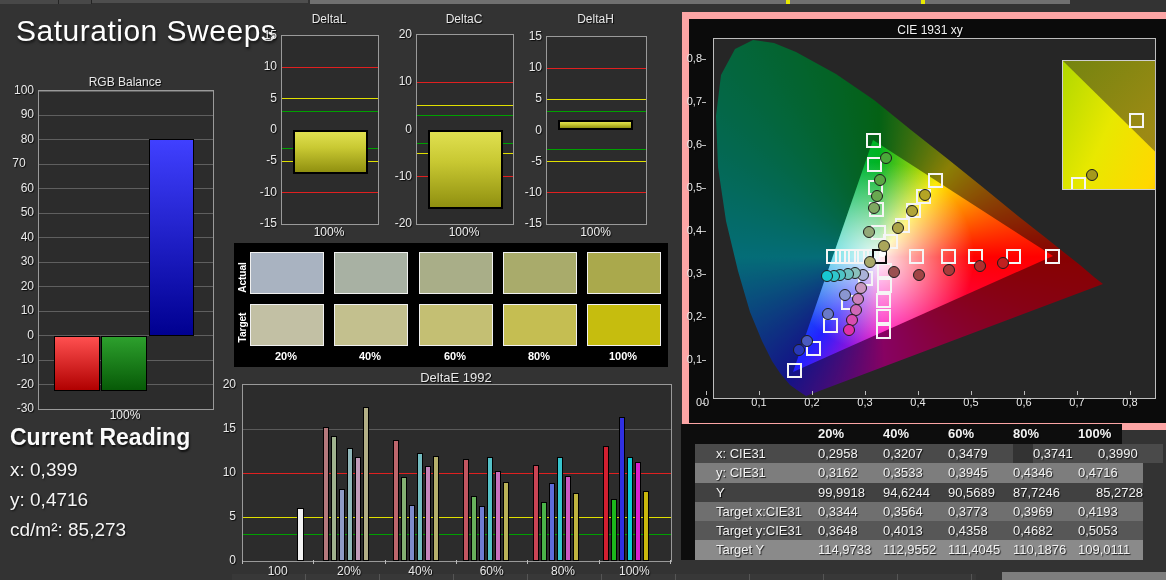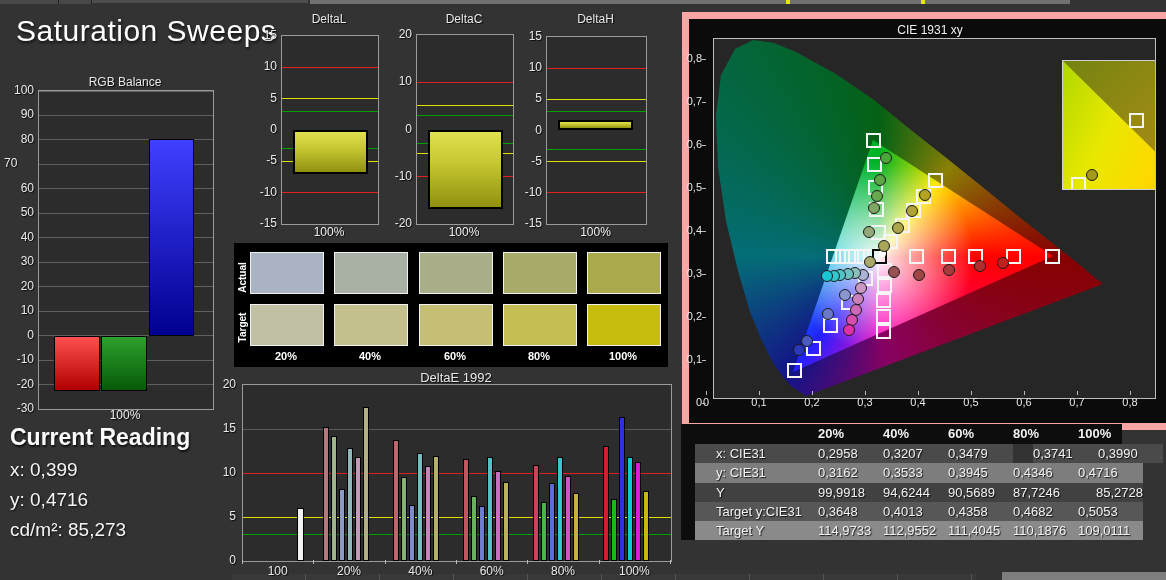--- a/index.html
+++ b/index.html
@@ -320,20 +320,29 @@
         <div class="tbl-strip"></div>
         <div class="tbl-label" style="background: rgb(65, 65, 65);">Y</div>
         <div class="tbl-cell" style="background: rgb(65, 65, 65);">99,9918</div>
         <div class="tbl-cell" style="background: rgb(65, 65, 65);">94,6244</div>
         <div class="tbl-cell" style="background: rgb(65, 65, 65);">90,5689</div>
         <div class="tbl-cell" style="background: rgb(65, 65, 65);">87,7246</div>
         <div class="tbl-cell" style="background: rgb(65, 65, 65); text-align: right;">85,2728</div>
       </div>
       <div class="tbl-row">
         <div class="tbl-strip"></div>
+        <div class="tbl-label" style="background: rgb(111, 111, 111);">Target x:CIE31</div>
+        <div class="tbl-cell" style="background: rgb(111, 111, 111);">0,3344</div>
+        <div class="tbl-cell" style="background: rgb(111, 111, 111);">0,3564</div>
+        <div class="tbl-cell" style="background: rgb(111, 111, 111);">0,3773</div>
+        <div class="tbl-cell" style="background: rgb(111, 111, 111);">0,3969</div>
+        <div class="tbl-cell" style="background: rgb(111, 111, 111);">0,4193</div>
+      </div>
+      <div class="tbl-row">
+        <div class="tbl-strip"></div>
         <div class="tbl-label" style="background: rgb(87, 87, 87);">Target y:CIE31</div>
         <div class="tbl-cell" style="background: rgb(87, 87, 87);">0,3648</div>
         <div class="tbl-cell" style="background: rgb(87, 87, 87);">0,4013</div>
         <div class="tbl-cell" style="background: rgb(87, 87, 87);">0,4358</div>
         <div class="tbl-cell" style="background: rgb(87, 87, 87);">0,4682</div>
         <div class="tbl-cell" style="background: rgb(87, 87, 87);">0,5053</div>
       </div>
       <div class="tbl-row">
         <div class="tbl-strip"></div>
         <div class="tbl-label" style="background: rgb(138, 138, 138);">Target Y</div>
@@ -346,21 +355,21 @@
     </div>
 
   <div class="strip" style="left:232px;top:574px;width:744px;height:6px;
               background:repeating-linear-gradient(90deg,#383838 0 73px,#555 73px 74px);"></div>
   <div class="strip" style="left:1002px;top:572px;width:164px;height:8px;background:#7e7e7e;"></div>
 
   <div id="gen">
       <div class="ticklabel" style="position: absolute; left: 4px; top: 83px; width: 30px; text-align: right;">100</div>
       <div class="ticklabel" style="position: absolute; left: 4px; top: 107.462px; width: 30px; text-align: right;">90</div>
       <div class="ticklabel" style="position: absolute; left: 4px; top: 131.923px; width: 30px; text-align: right;">80</div>
-      <div class="ticklabel" style="position: absolute; left: 4px; top: 156.385px; width: 30px; text-align: left;">70</div>
+      <div class="ticklabel" style="position: absolute; left: 4px; top: 156.385px; width: 30px; text-align: center;">70</div>
       <div class="ticklabel" style="position: absolute; left: 4px; top: 180.846px; width: 30px; text-align: right;">60</div>
       <div class="ticklabel" style="position: absolute; left: 4px; top: 205.308px; width: 30px; text-align: right;">50</div>
       <div class="ticklabel" style="position: absolute; left: 4px; top: 229.769px; width: 30px; text-align: right;">40</div>
       <div class="ticklabel" style="position: absolute; left: 4px; top: 254.231px; width: 30px; text-align: right;">30</div>
       <div class="ticklabel" style="position: absolute; left: 4px; top: 278.692px; width: 30px; text-align: right;">20</div>
       <div class="ticklabel" style="position: absolute; left: 4px; top: 303.154px; width: 30px; text-align: right;">10</div>
       <div class="ticklabel" style="position: absolute; left: 4px; top: 327.615px; width: 30px; text-align: right;">0</div>
       <div class="ticklabel" style="position: absolute; left: 4px; top: 352.077px; width: 30px; text-align: right;">-10</div>
       <div class="ticklabel" style="position: absolute; left: 4px; top: 376.538px; width: 30px; text-align: right;">-20</div>
       <div class="ticklabel" style="position: absolute; left: 4px; top: 401px; width: 30px; text-align: right;">-30</div>

